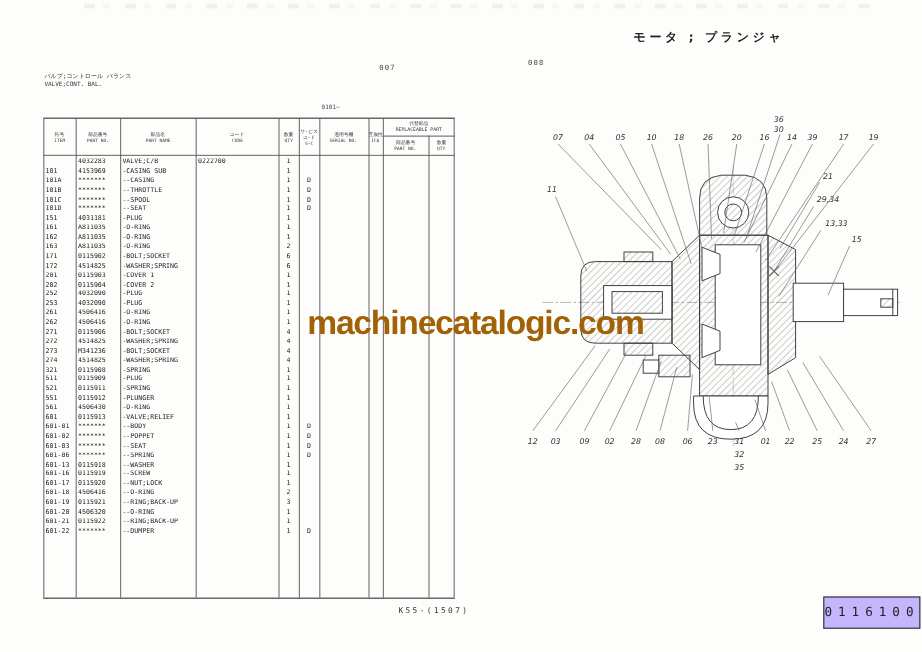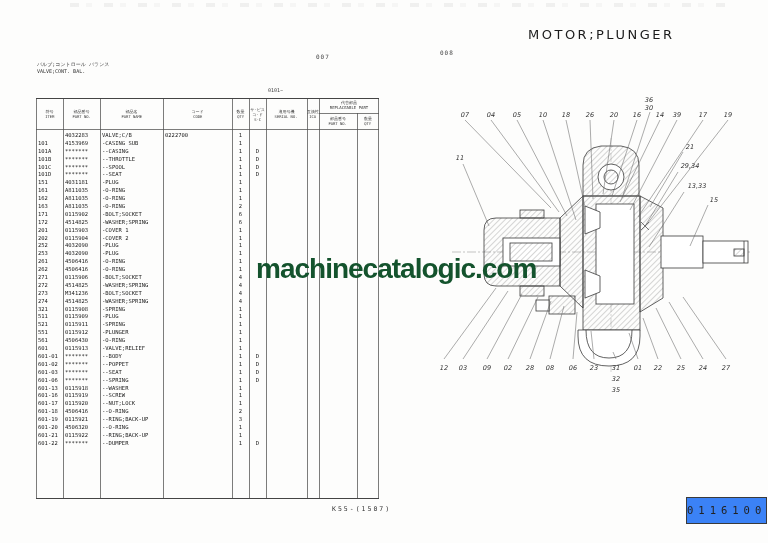--- a/index.html
+++ b/index.html
@@ -31,44 +31,44 @@
   .c5{width:17px}.c6{width:41px}.c7{width:12px}.c8{width:38px}.c9{width:22px}
   .th-group{width:60px;display:flex;flex-direction:column;}
   .th-top{height:14px;display:flex;flex-direction:column;align-items:center;justify-content:center;font-size:4px;line-height:4.5px;color:#333;}
   .th-sub{height:16px;display:flex;border-top:1px solid rgba(80,80,80,.75);}
   .tbody{position:absolute;left:0;top:30px;right:0;padding-top:3px;}
   .trow{display:flex;height:7.9px;}
   .tcell{font-size:5.5px;line-height:7.9px;white-space:nowrap;overflow:hidden;padding-left:2px;box-sizing:border-box;color:#222;}
   .tcell.ctr{text-align:center;padding-left:0;}
   
   .watermark{left:256px;top:253px;font-family:"Liberation Sans",sans-serif;font-weight:bold;
-    font-size:28px;letter-spacing:-1px;color:#14532d;z-index:30;}
+    font-size:28px;letter-spacing:-1px;color:#a16207;z-index:30;}
   
   .footer-code{left:332px;top:505px;font-size:6.5px;letter-spacing:2px;color:#333;}
   .docbox{left:686px;top:497px;width:79px;height:25px;border:1.3px solid #3a3a3a;
-    text-align:center;line-height:25px;font-size:10.5px;letter-spacing:5px;color:#222;background:#3b82f6;}
+    text-align:center;line-height:25px;font-size:10.5px;letter-spacing:5px;color:#222;background:#c4b5fd;}
   svg text{font-family:"DejaVu Sans",sans-serif;font-style:italic;font-size:6.5px;fill:#2f2f2f;}
   svg{pointer-events:none;}
 </style>
 </head>
 <body>
 
 <div class="abs bleed"></div>
 
 <div class="abs hdr-left">
   <div>バルブ;コントロール バランス</div>
   <div>VALVE;CONT. BAL.</div>
 </div>
 
 <div class="abs pageno p007">007</div>
 <div class="abs pageno p008">008</div>
 <div class="abs serialrange">0101~</div>
 
 <div class="abs titleblock">
-  <div class="title-en">MOTOR;PLUNGER</div>
+  <div class="title-jp">モータ ; プランジャ</div>
 </div>
 
 <div class="abs ptable">
 
   <div class="vline" style="left:0"></div>
   <div class="vline" style="left:27px"></div>
   <div class="vline" style="left:64px"></div>
   <div class="vline" style="left:127px"></div>
   <div class="vline" style="left:196px"></div>
   <div class="vline" style="left:213px"></div>

